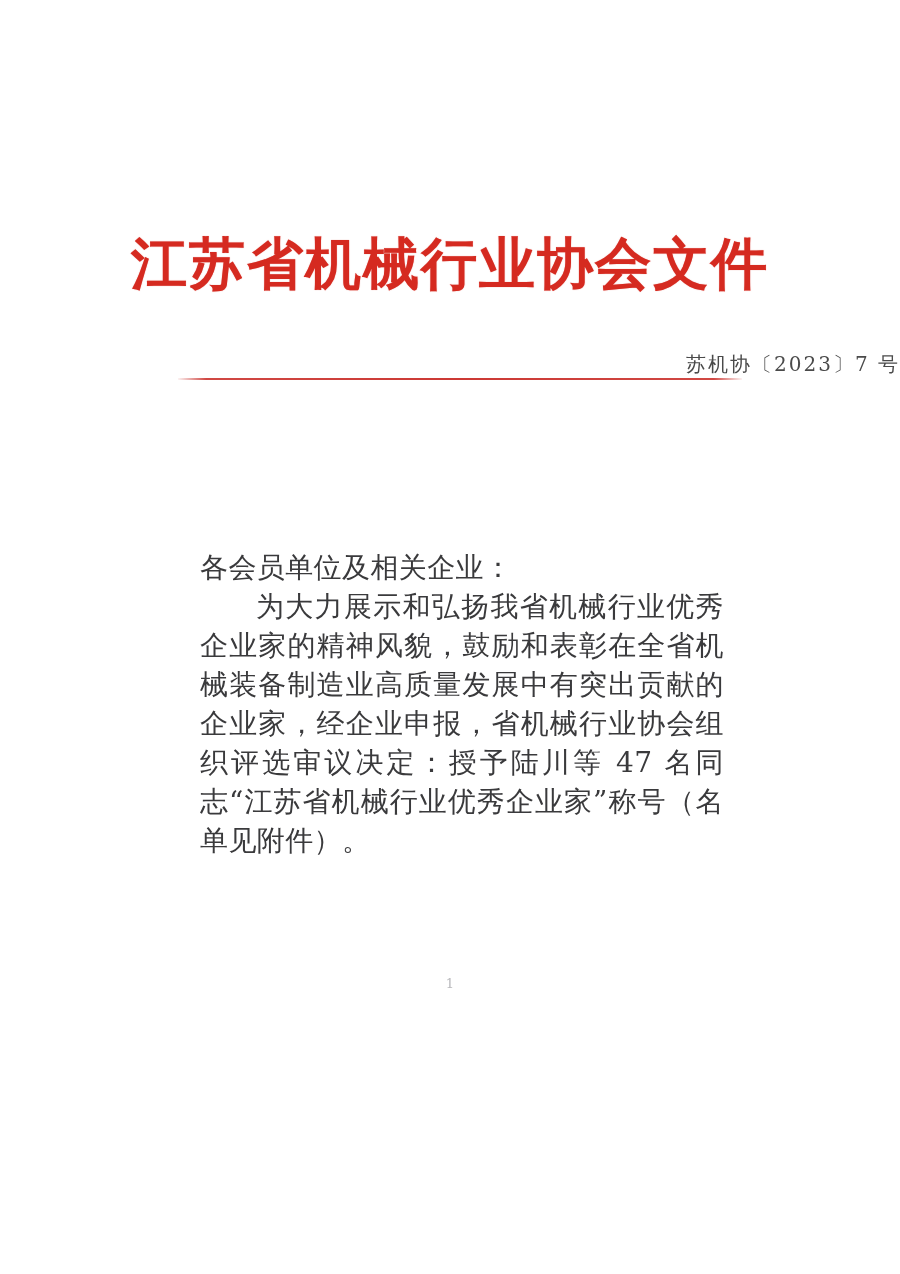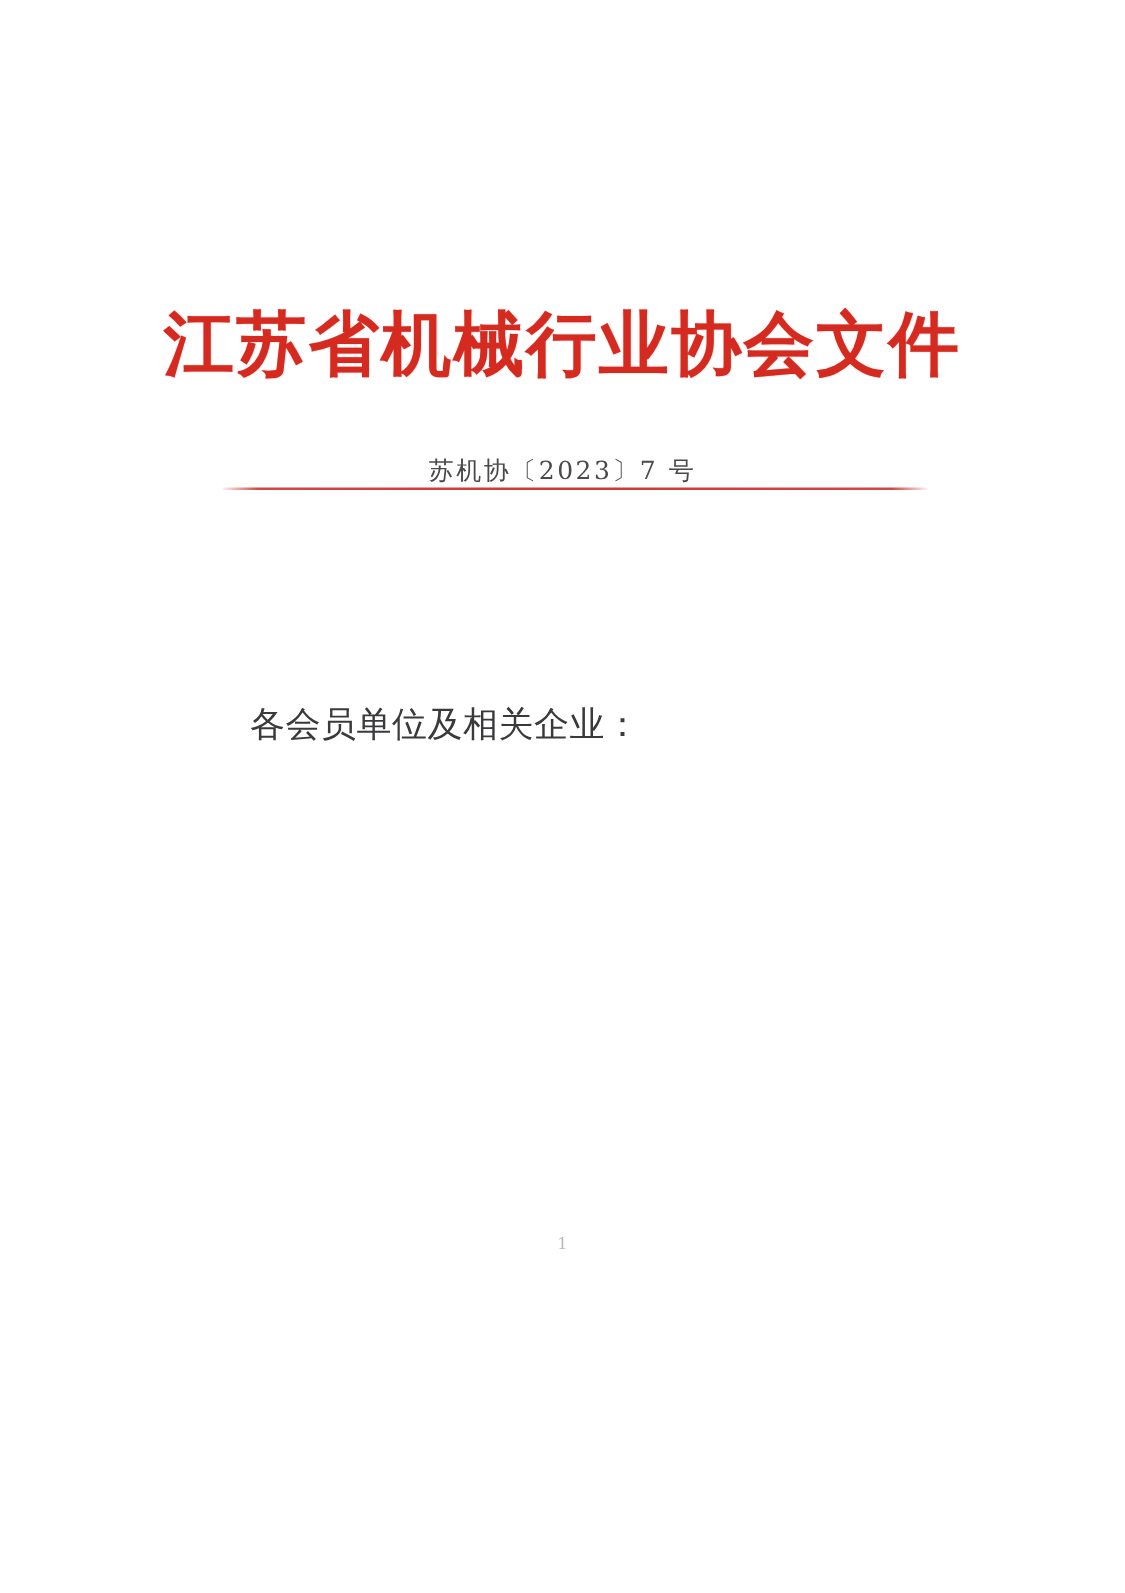--- a/index.html
+++ b/index.html
@@ -12,21 +12,21 @@
     height: 1274px;
     position: relative;
     overflow: hidden;
     font-family: "DejaVu Serif", serif;
     -webkit-font-smoothing: antialiased;
   }
 
   .page {
     position: absolute;
     left: 0;
-    top: 12px;
+    top: 0;
     width: 900px;
     height: 906px;
     background: #ffffff;
   }
 
   
   .masthead {
     position: absolute;
     left: 0;
     top: 228px;
@@ -41,21 +41,21 @@
     white-space: nowrap;
     text-shadow: 0 0 1px rgba(213,42,32,0.55);
   }
 
   
   .doc-number {
     position: absolute;
     left: 0;
     top: 350px;
     width: 900px;
-    text-align: center;
+    text-align: right;
     color: #4a4a4a;
     font-family: "DejaVu Serif", "Liberation Serif", serif;
     font-size: 20px;
     line-height: 28px;
     letter-spacing: 2px;
     white-space: nowrap;
   }
 
   
   .red-rule {
@@ -137,17 +137,18 @@
 
   <div class="doc-number">苏机协〔2023〕7 号</div>
 
   <div class="red-rule"></div>
 
   <div class="heading">
   </div>
 
   <div class="body-block">
     <span class="salutation">各会员单位及相关企业：</span>
+    <span class="para">为大力展示和弘扬我省机械行业优秀企业家的精神风貌，鼓励和表彰在全省机械装备制造业高质量发展中有突出贡献的企业家，经企业申报，省机械行业协会组织评选审议决定：授予陆川等 47 名同志“江苏省机械行业优秀企业家”称号（名单见附件）。</span>
   </div>
 
   <div class="page-number">1</div>
 
 </div>
 
 </body></html>

